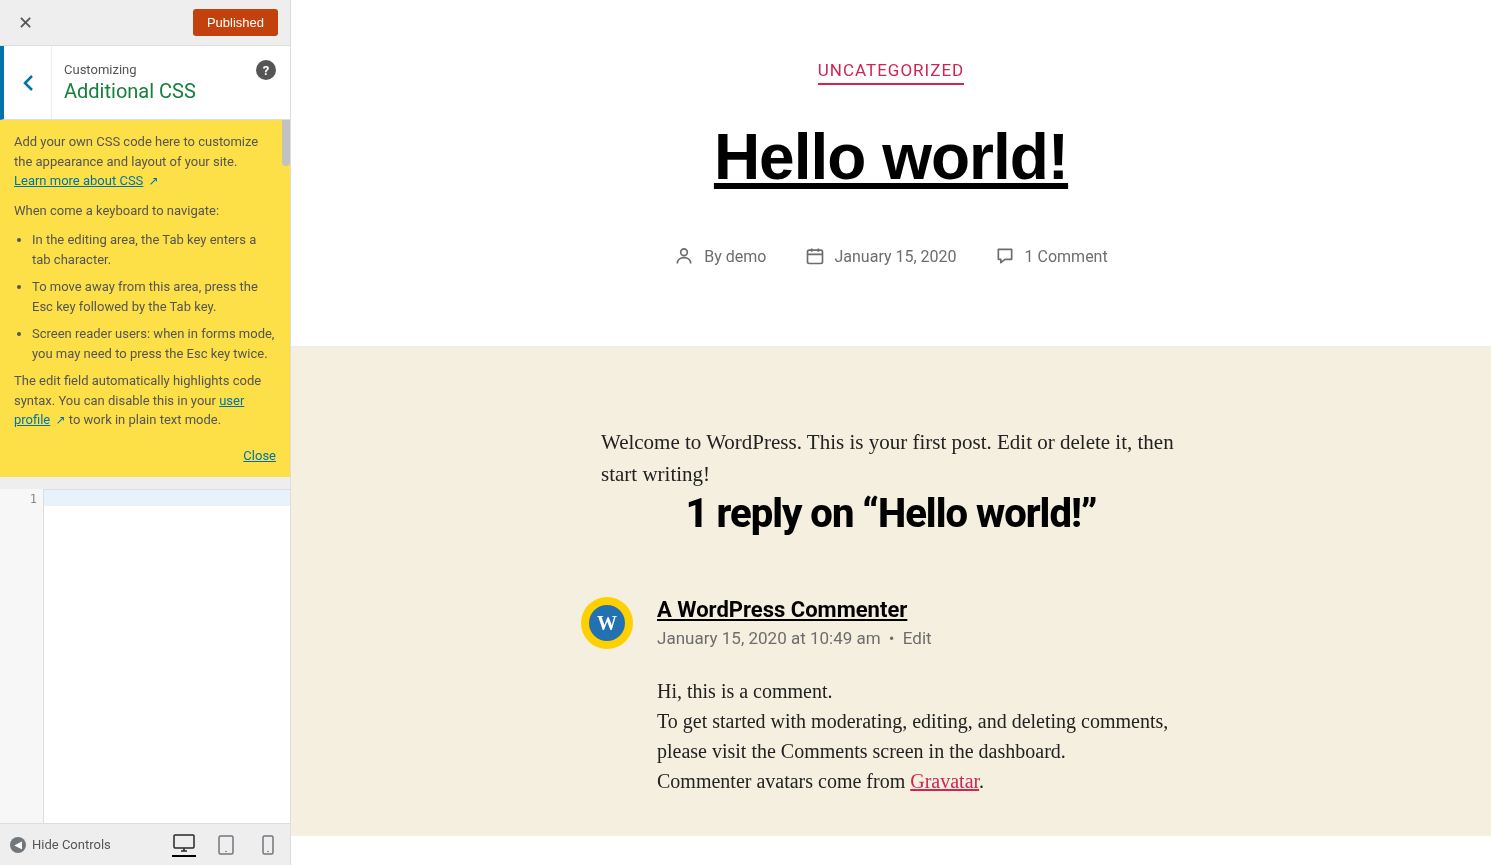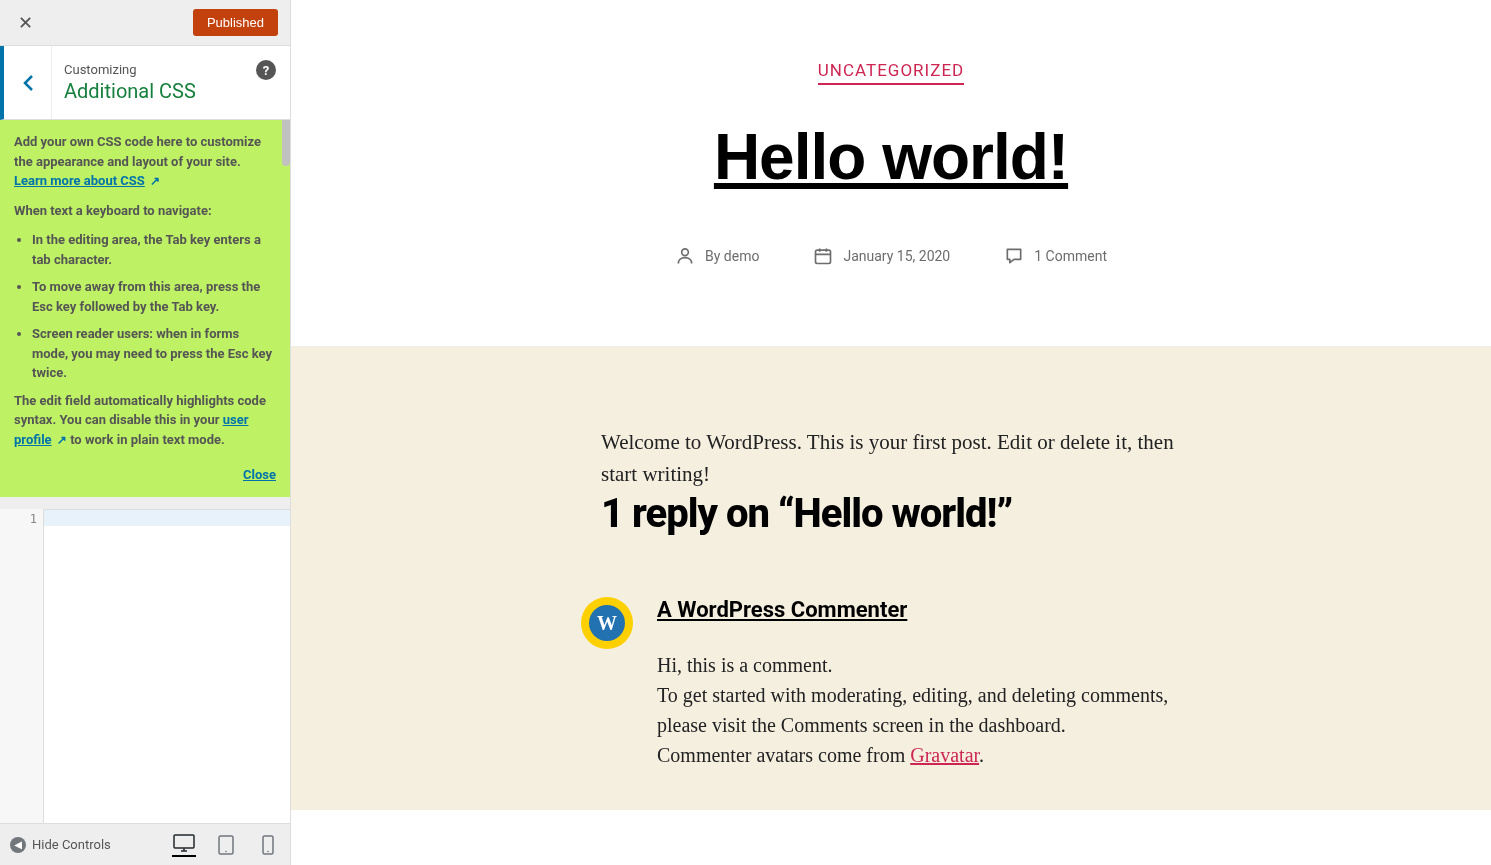--- a/index.html
+++ b/index.html
@@ -14,21 +14,21 @@
 
     .published-btn { background: #c2410c; color: #fff; border: none; padding: 6px 14px; border-radius: 3px; font-size: 13px; cursor: pointer; }
 
     .section-header { display: flex; align-items: center; background: #fff; border-left: 4px solid #0073aa; border-bottom: 1px solid #ddd; height: 74px; position: relative; }
     .back-btn { width: 48px; display: flex; align-items: center; justify-content: center; color: #0073aa; font-size: 20px; border-right: 1px solid #eee; height: 100%; cursor: pointer; }
     .section-labels { padding: 10px 12px; flex: 1; }
     .section-sub { font-size: 13px; color: #555; }
     .section-title { font-size: 20px; font-weight: 400; color: #15803d; margin-top: 2px; }
     .help-icon { position: absolute; right: 14px; top: 14px; width: 20px; height: 20px; border-radius: 50%; background: #555; color: #fff; display: flex; align-items: center; justify-content: center; font-size: 13px; font-weight: bold; cursor: pointer; }
 
-    .description { background: #bef264; padding: 12px 14px; color: #555; line-height: 1.5; font-size: 13px; overflow-y: auto; font-weight: bold;}
+    .description { background: #fde047; padding: 12px 14px; color: #555; line-height: 1.5; font-size: 13px; overflow-y: auto;}
     .description p { margin-bottom: 10px; }
     .description a { color: #0073aa; text-decoration: underline; }
     .description ul { padding-left: 18px; margin-bottom: 1px; }
     .description li { margin-bottom: 8px; }
     .ext-icon { color: #0073aa; margin-left: 2px; font-size: 12px; }
     .close-link { display: block; text-align: right; color: #0073aa; text-decoration: underline; margin-top: 16px; cursor: pointer; }
 
     .code-editor-wrap { flex: 1; display: flex; background: #eee; padding-top: 12px; }
     .gutter { width: 44px; background: #f7f7f7; border-right: 1px solid #ddd; text-align: right; padding: 2px 6px; color: #888; font-family: Consolas, monospace; font-size: 12px; }
     .code-area { flex: 1; background: #fff; border-top: 1px solid #ddd; }
@@ -43,28 +43,28 @@
     .device-btn.active { border-bottom: 2px solid #000; padding-bottom: 2px; }
 
     
     .scrollbar-hint { position: absolute; right: 0; top: 46px; width: 8px; height: 120px; background: #c1c1c1; border-radius: 4px; }
 
     
     .preview { flex: 1; background: #fff; overflow: auto; }
     .preview-top { padding: 60px 40px 80px; text-align: center; border-bottom: 1px solid #eee; }
     .category-link { color: #cd2653; text-decoration: none; font-size: 17px; font-weight: 400; letter-spacing: 1px; border-bottom: 2px solid #cd2653; padding-bottom: 3px; }
     .post-title { font-size: 64px; font-weight: 800; color: #000; margin-top: 40px; font-family: -apple-system, "Helvetica Neue", Arial, sans-serif; letter-spacing: -1px; text-decoration: underline;}
-    .post-meta { display: flex; justify-content: center; gap: 54px; margin-top: 52px; color: #6d6d6d; font-size: 14px; }
+    .post-meta { display: flex; justify-content: center; gap: 38px; margin-top: 52px; color: #6d6d6d; font-size: 16px; }
     .meta-item { display: flex; align-items: center; gap: 10px; }
     .meta-icon { width: 20px; height: 20px; color: #6d6d6d; }
 
     .preview-body { background: #f5efe0; padding: 80px 40px 40px; }
     .body-inner { max-width: 580px; margin: 0 auto; }
     .post-content { font-family: Georgia, "Times New Roman", serif; font-size: 21px; color: #222; line-height: 1.5; }
-    .replies-title { font-size: 40px; font-weight: 800; text-align: left; margin-bottom: 60px; color: #000; letter-spacing: -1px;}
+    .replies-title { font-size: 40px; font-weight: 800; text-align: center; margin-bottom: 60px; color: #000; letter-spacing: -1px;}
 
     .comment { display: flex; gap: 24px; max-width: 620px; margin: 0 auto; }
     .avatar { width: 52px; height: 52px; border-radius: 50%; flex-shrink: 0; background: #ffd000; position: relative; overflow: hidden; }
     .avatar-inner { position: absolute; inset: 8px; background: #2271b1; border-radius: 50%; }
     .avatar-w { position: absolute; inset: 0; display:flex; align-items:center; justify-content:center; color:#fff; font-weight:bold; font-size:20px; font-family: serif;}
     .comment-body { flex: 1; }
     .commenter-name { font-size: 22px; font-weight: 700; text-decoration: underline; color: #000; }
     .comment-meta { color: #6d6d6d; font-size: 17px; margin-top: 6px; }
     .comment-meta .dot { margin: 0 4px; }
     .comment-text { font-family: Georgia, "Times New Roman", serif; font-size: 20px; color: #222; line-height: 1.5; margin-top: 28px; }
@@ -95,21 +95,21 @@
       <div class="help-icon">?</div>
     </div>
 
     <div class="description">
       <p>
         <span>Add your own CSS code here to customize the appearance and layout of your site.</span>
         <br>
         <a href="#">Learn more about CSS</a>
         <span class="ext-icon">↗</span>
       </p>
-      <p>When text a keyboard to navigate:</p>
+      <p>When come a keyboard to navigate:</p>
       <ul>
         <li>In the editing area, the Tab key enters a tab character.</li>
         <li>To move away from this area, press the Esc key followed by the Tab key.</li>
         <li>Screen reader users: when in forms mode, you may need to press the Esc key twice.</li>
       </ul>
       <p>
         <span>The edit field automatically highlights code syntax. You can disable this in your </span><a href="#">user profile</a>
         <span class="ext-icon">↗</span>
         <span> to work in plain text mode.</span>
       </p>
@@ -187,20 +187,23 @@
         <h2 class="replies-title">1 reply on “Hello world!”</h2>
       </div>
 
       <div class="comment">
         <div class="avatar">
           <div class="avatar-inner"></div>
           <div class="avatar-w">W</div>
         </div>
         <div class="comment-body">
           <a href="#" class="commenter-name">A WordPress Commenter</a>
+          <div class="comment-meta">
+            <span>January 15, 2020 at 10:49 am</span><span class="dot"> • </span><span>Edit</span>
+          </div>
           <div class="comment-text">
             <span>Hi, this is a comment.</span><br>
             <span>To get started with moderating, editing, and deleting comments, please visit the Comments screen in the dashboard.</span><br>
             <span>Commenter avatars come from </span><a href="#">Gravatar</a><span>.</span>
           </div>
         </div>
       </div>
     </div>
   </div>
 </div>

